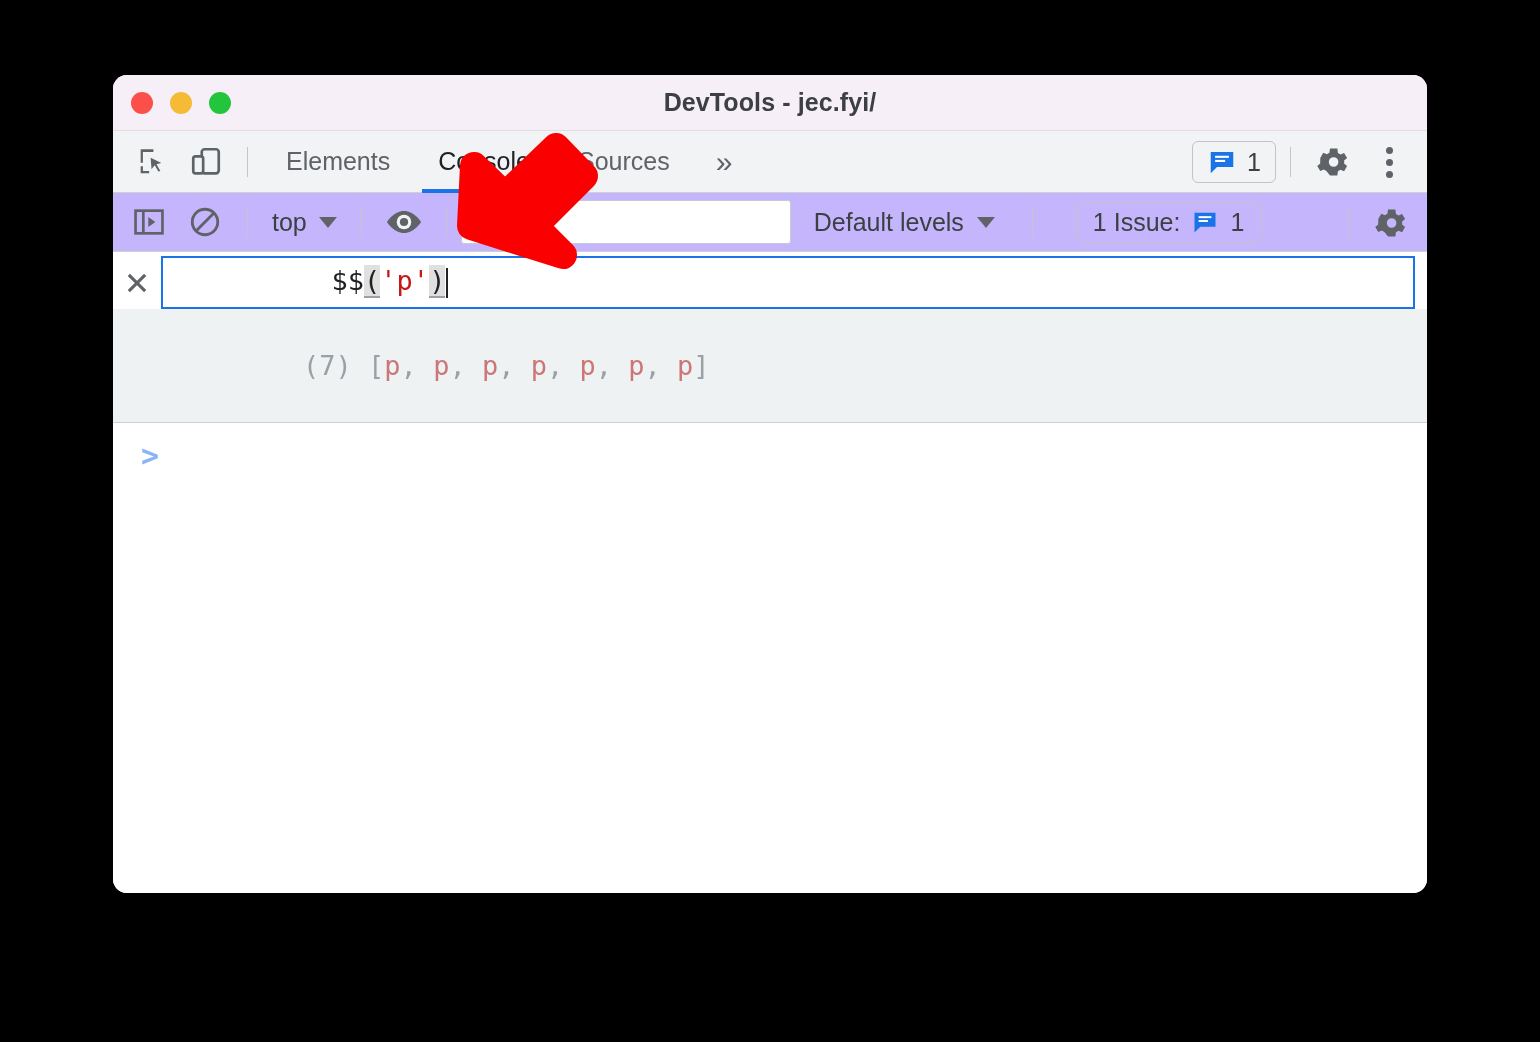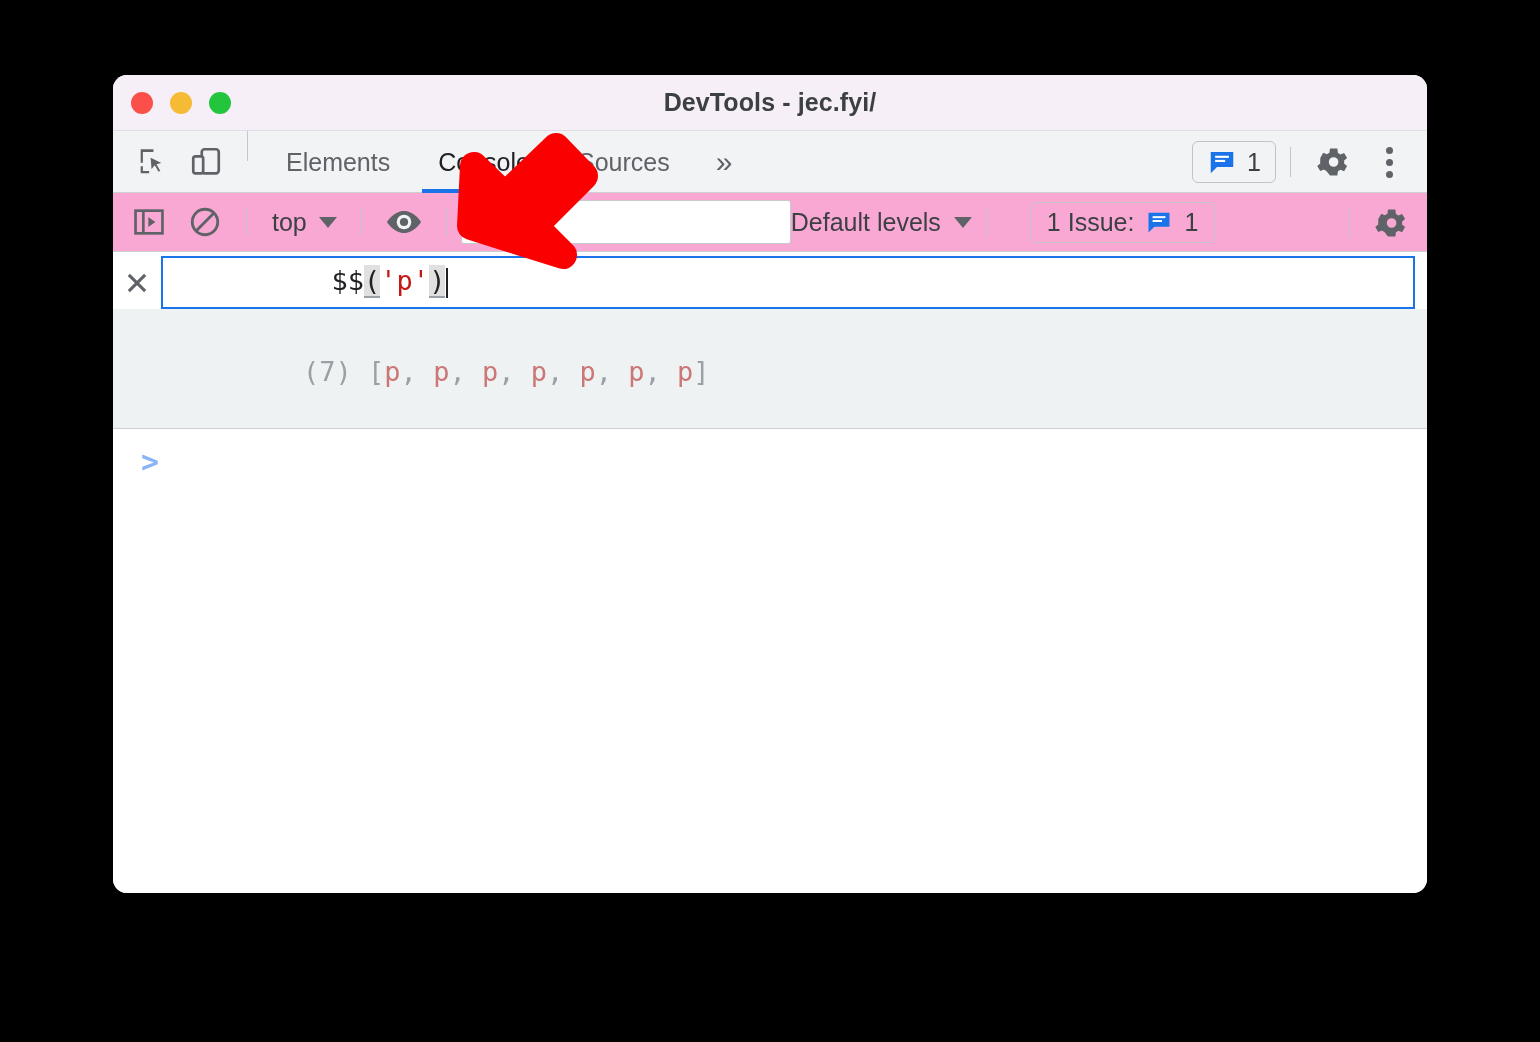--- a/index.html
+++ b/index.html
@@ -44,21 +44,21 @@
     color: #3c4043;
     letter-spacing: 0.1px;
   }
 
   
   .tabbar {
     position: relative;
     height: 62px;
     background: #f1f3f4;
     display: flex;
-    align-items: flex-start;
+    align-items: center;
     border-bottom: 1px solid #cdd1d3;
   }
   .tb-icon {
     width: 54px; height: 62px;
     display: flex; align-items: center; justify-content: center;
     cursor: pointer;
   }
   .tb-icon:first-child { margin-left: 12px; }
   .vsep {
     width: 1px; height: 30px;
@@ -108,21 +108,21 @@
     display: flex; align-items: center; justify-content: center;
     cursor: pointer;
   }
   .dots { display: flex; flex-direction: column; gap: 5px; align-items: center; }
   .dots i { width: 7px; height: 7px; border-radius: 50%; background: #5f6368; display: block; }
 
   
   .console-toolbar {
     position: relative;
     height: 59px;
-    background: #f9a8d4;
+    background: #c4b5fd;
     display: flex;
     align-items: center;
     border-bottom: 1px solid #cdd1d3;
   }
   .ct-icon {
     width: 56px; height: 59px;
     display: flex; align-items: center; justify-content: center;
     cursor: pointer;
   }
   .ct-icon.first { margin-left: 8px; }
@@ -146,21 +146,21 @@
     font-size: 25px;
     color: #3c4043;
     padding: 0 12px;
     font-family: "Liberation Sans", sans-serif;
     outline: none;
   }
   .filter-input::placeholder { color: #5f6368; opacity: 1; }
   .levels {
     display: flex; align-items: center; gap: 13px;
     font-size: 25px; color: #3c4043;
-    padding: 0 0;
+    padding: 0 23px;
     cursor: pointer;
   }
   .issue-pill2 {
     display: flex; align-items: center; gap: 11px;
     border: 1px solid #c0c4c7;
     border-radius: 6px;
     padding: 5px 16px;
     cursor: pointer;
     font-size: 25px;
     color: #3c4043;
@@ -206,21 +206,21 @@
   .caret-bar {
     display: inline-block;
     width: 2px; height: 30px;
     background: #202124;
     margin-left: 1px;
     vertical-align: middle;
   }
   .eager-row {
     background: #eff2f3;
     border-bottom: 1px solid #cdd1d3;
-    padding: 16px 0 10px 60px;
+    padding: 10px 0 10px 60px;
   }
   .eager {
     font-family: "DejaVu Sans Mono", monospace;
     font-size: 27px;
     color: #9aa0a6;
     white-space: pre;
   }
   .eager .el { color: #c77; }
   .console-body {
     background: #ffffff;

